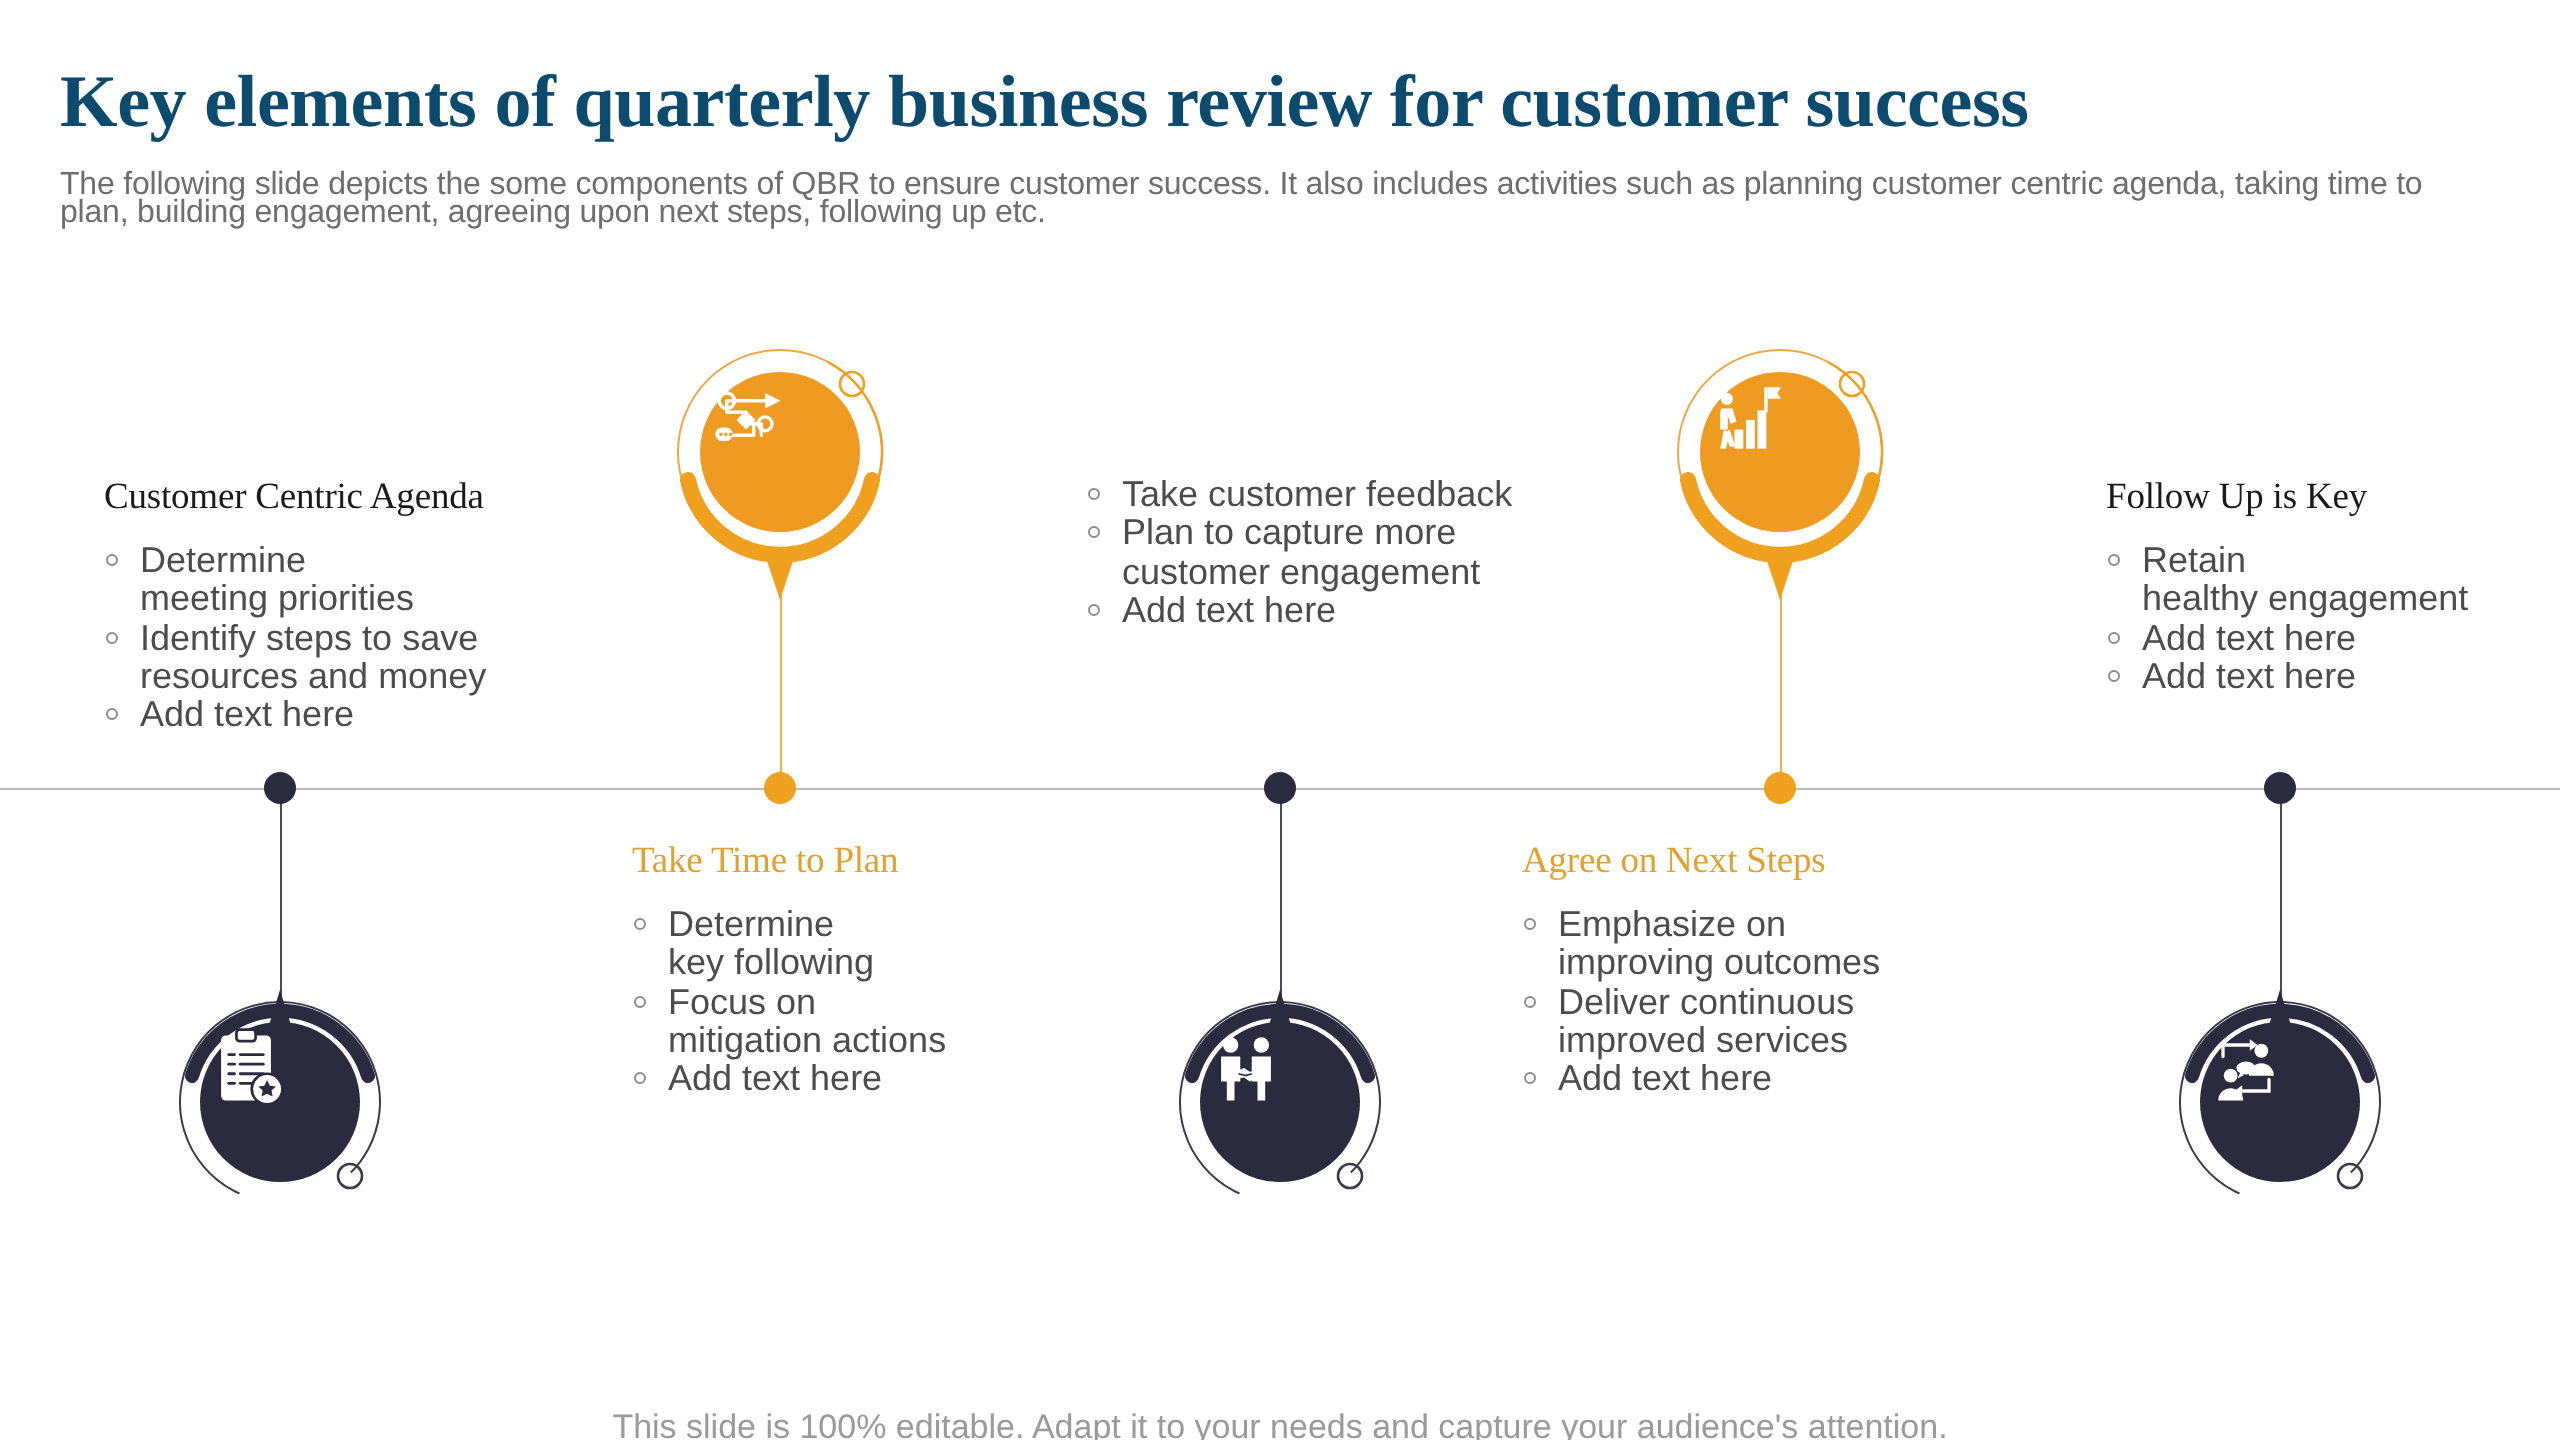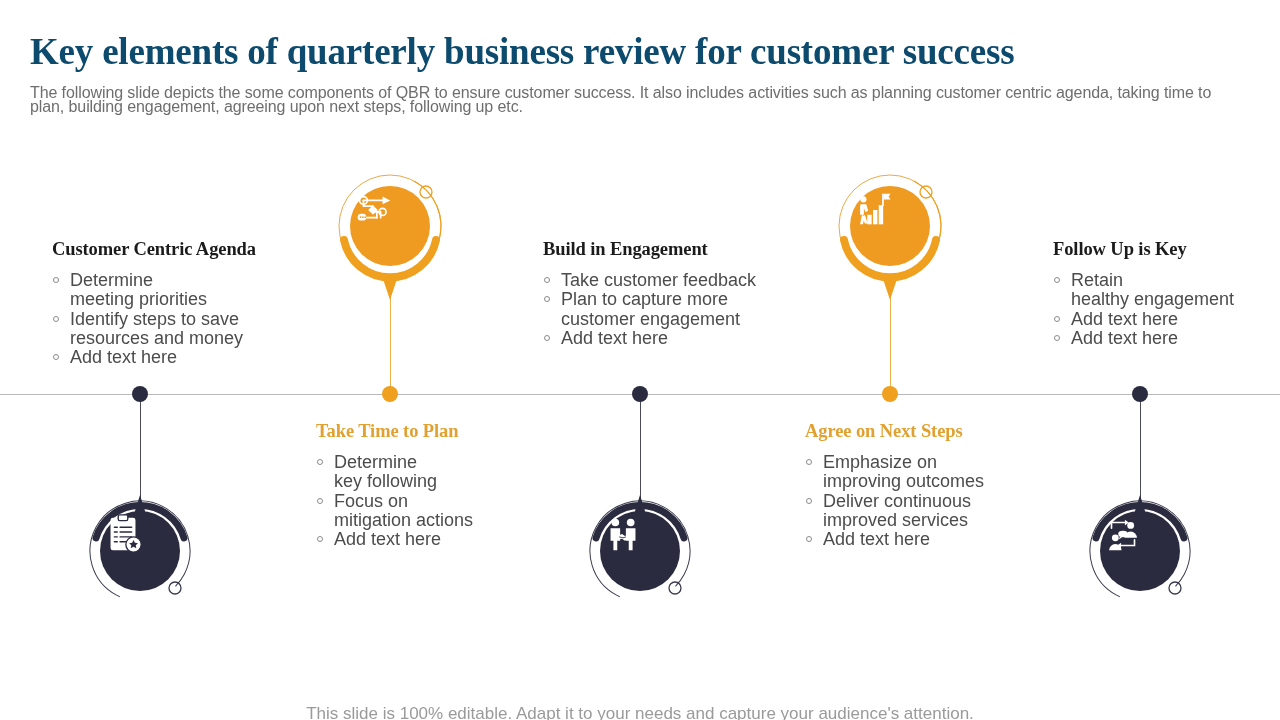--- a/index.html
+++ b/index.html
@@ -57,21 +57,21 @@
     display: flex; align-items: center; justify-content: center;
   }
   .badge.amber .core { background: #ef9a20; }
   .badge.dark  .core { background: #2b2b40; }
   .badge .glyph { width: 46px; height: 46px; display: block; }
 
   
   .block { position: absolute; width: 250px; }
   .block h3 {
     font-family: "Liberation Serif", serif;
-    font-weight: bold;
+    font-weight: normal;
     font-size: 18.5px;
     line-height: 22px;
     letter-spacing: -0.1px;
     margin-bottom: 11px;
     white-space: nowrap;
   }
   .block.dark-h h3  { color: #1b1b1b; }
   .block.amber-h h3 { color: #e0a130; }
   .block ul { list-style: none; }
   .block li {
@@ -266,29 +266,28 @@
   <div class="block amber-h" style="left:316px; top:420px;">
     <h3>Take Time to Plan</h3>
     <ul>
       <li><span class="bullet"></span><span>Determine</span><br><span>key following</span></li>
       <li><span class="bullet"></span><span>Focus on</span><br><span>mitigation actions</span></li>
       <li><span class="bullet"></span><span>Add text here</span></li>
     </ul>
   </div>
 
   <div class="block dark-h" style="left:543px; top:238px;">
-    <h3>Build in Engagement</h3>
     <ul>
       <li><span class="bullet"></span><span>Take customer feedback</span></li>
       <li><span class="bullet"></span><span>Plan to capture more</span><br><span>customer engagement</span></li>
       <li><span class="bullet"></span><span>Add text here</span></li>
     </ul>
   </div>
 
-  <div class="block amber-h" style="left:805px; top:420px;">
+  <div class="block amber-h" style="left:761px; top:420px;">
     <h3>Agree on Next Steps</h3>
     <ul>
       <li><span class="bullet"></span><span>Emphasize on</span><br><span>improving outcomes</span></li>
       <li><span class="bullet"></span><span>Deliver continuous</span><br><span>improved services</span></li>
       <li><span class="bullet"></span><span>Add text here</span></li>
     </ul>
   </div>
 
   <div class="block dark-h" style="left:1053px; top:238px;">
     <h3>Follow Up is Key</h3>

